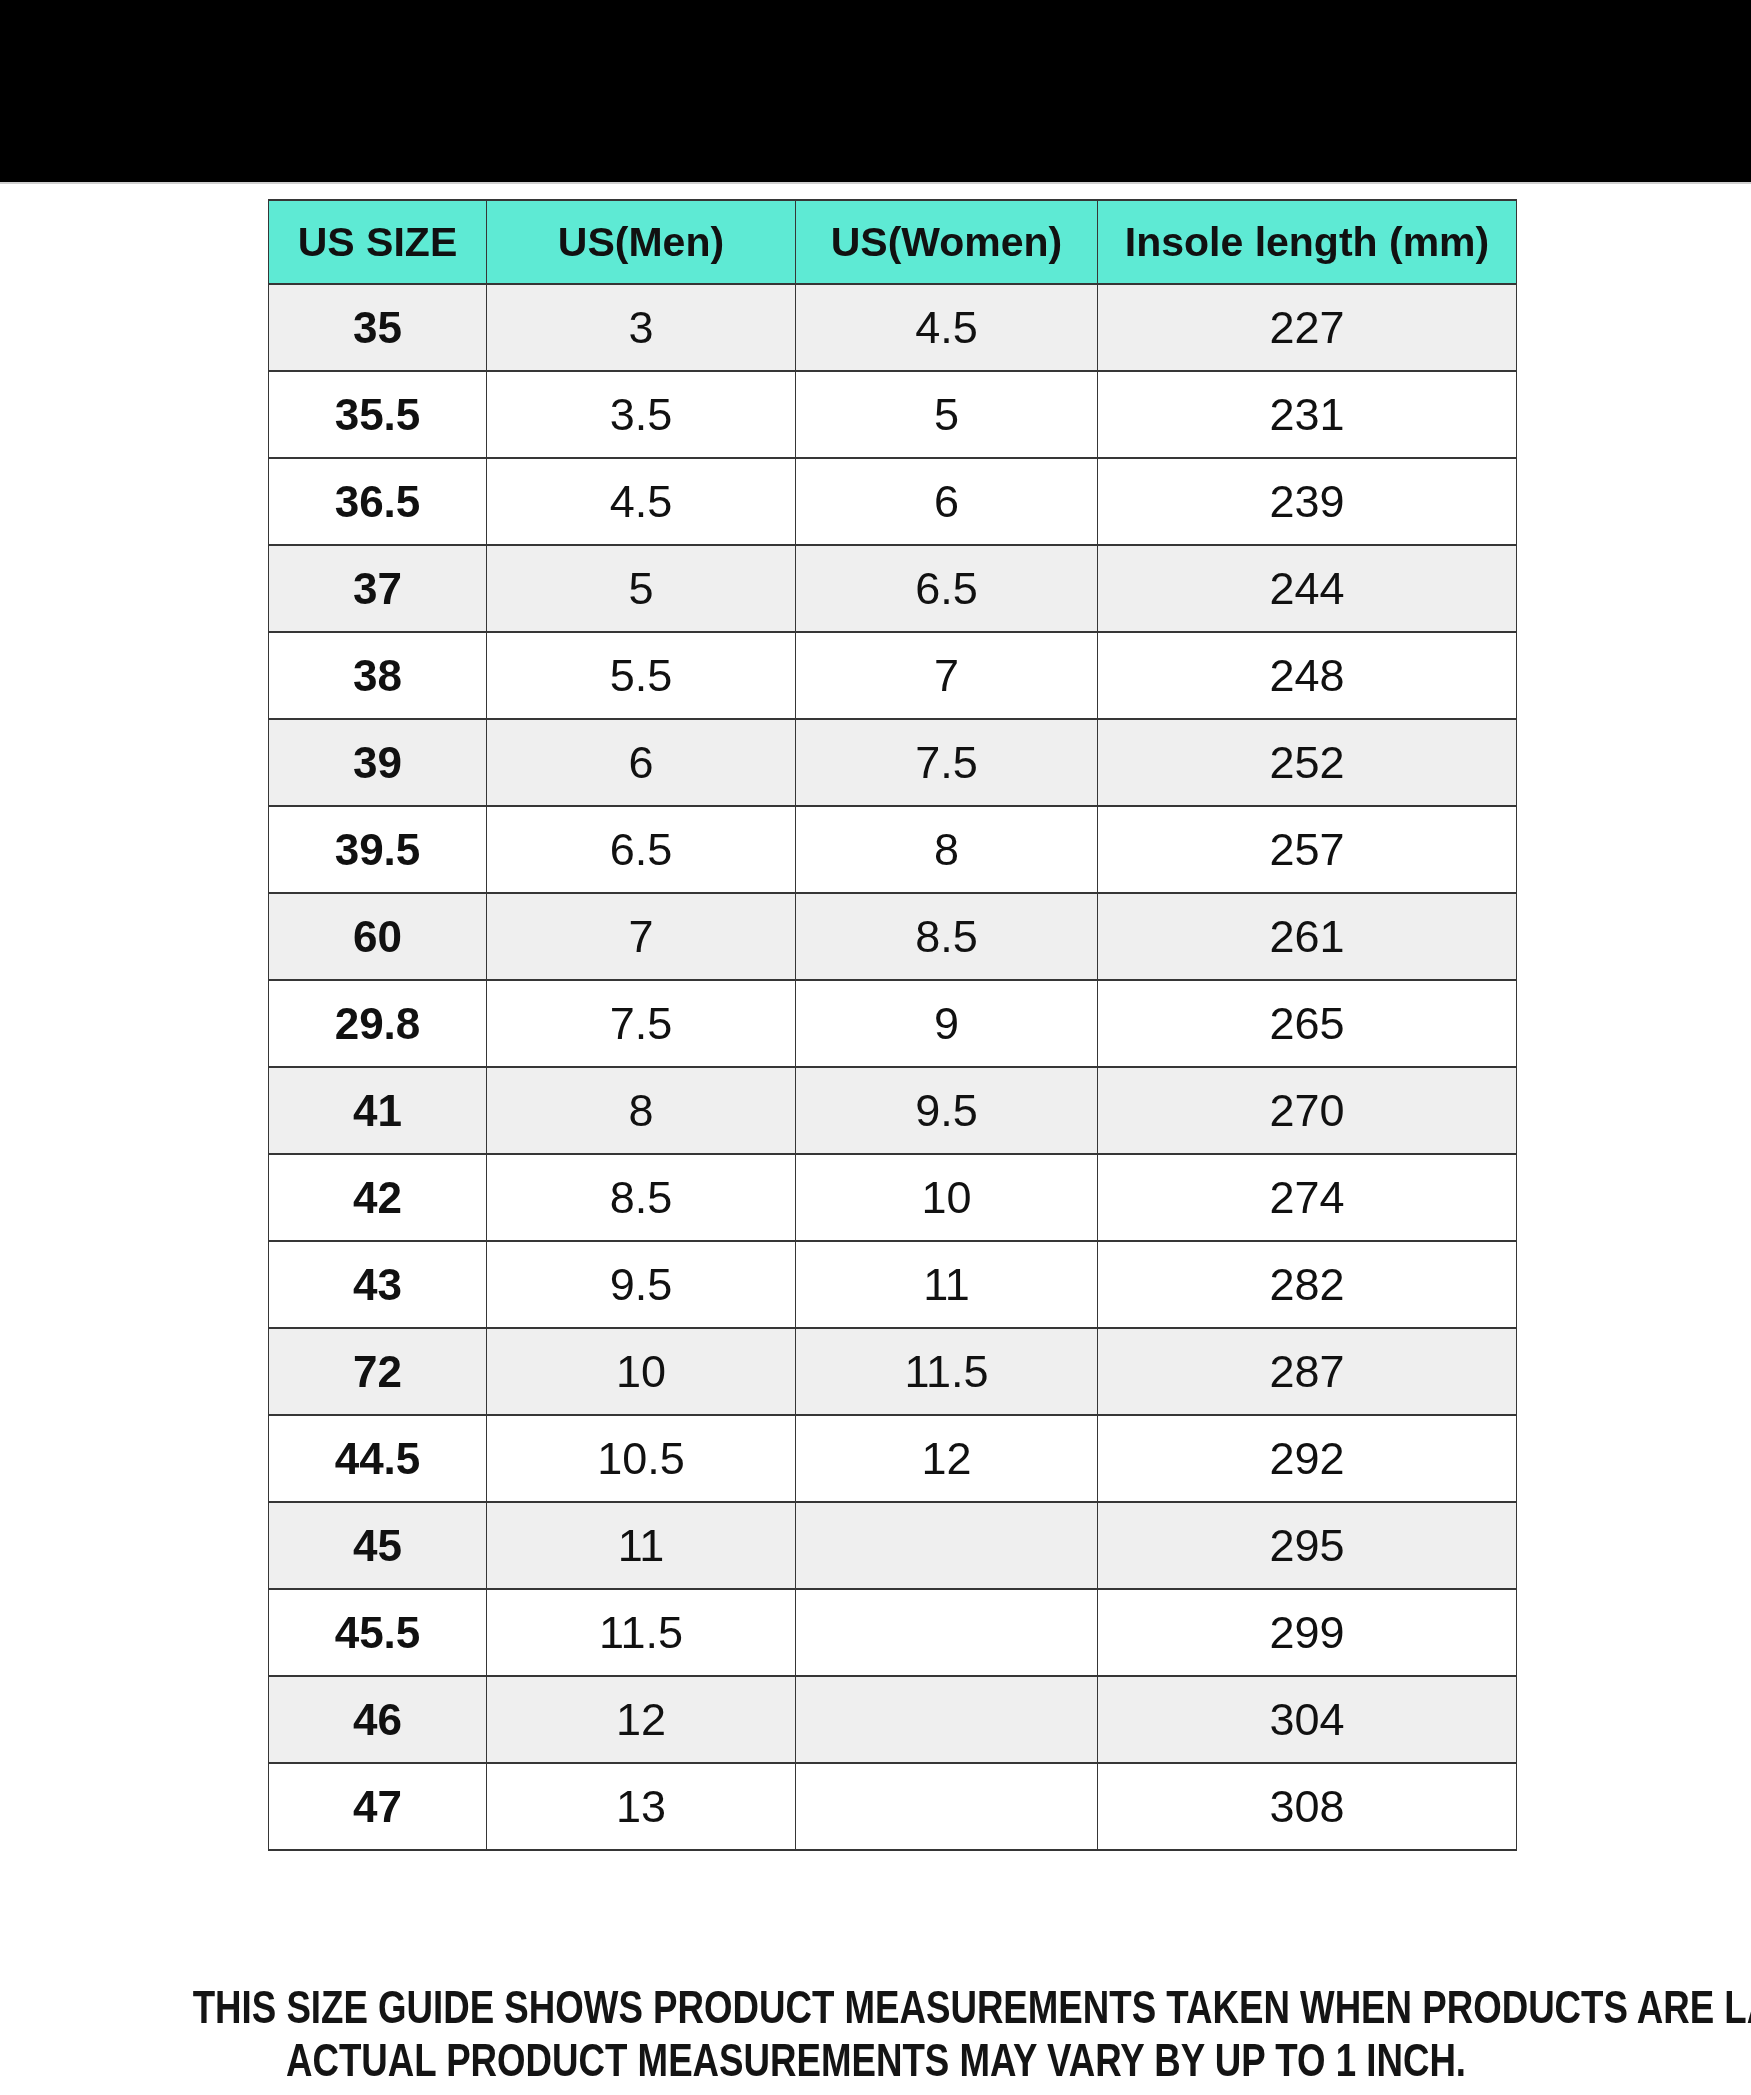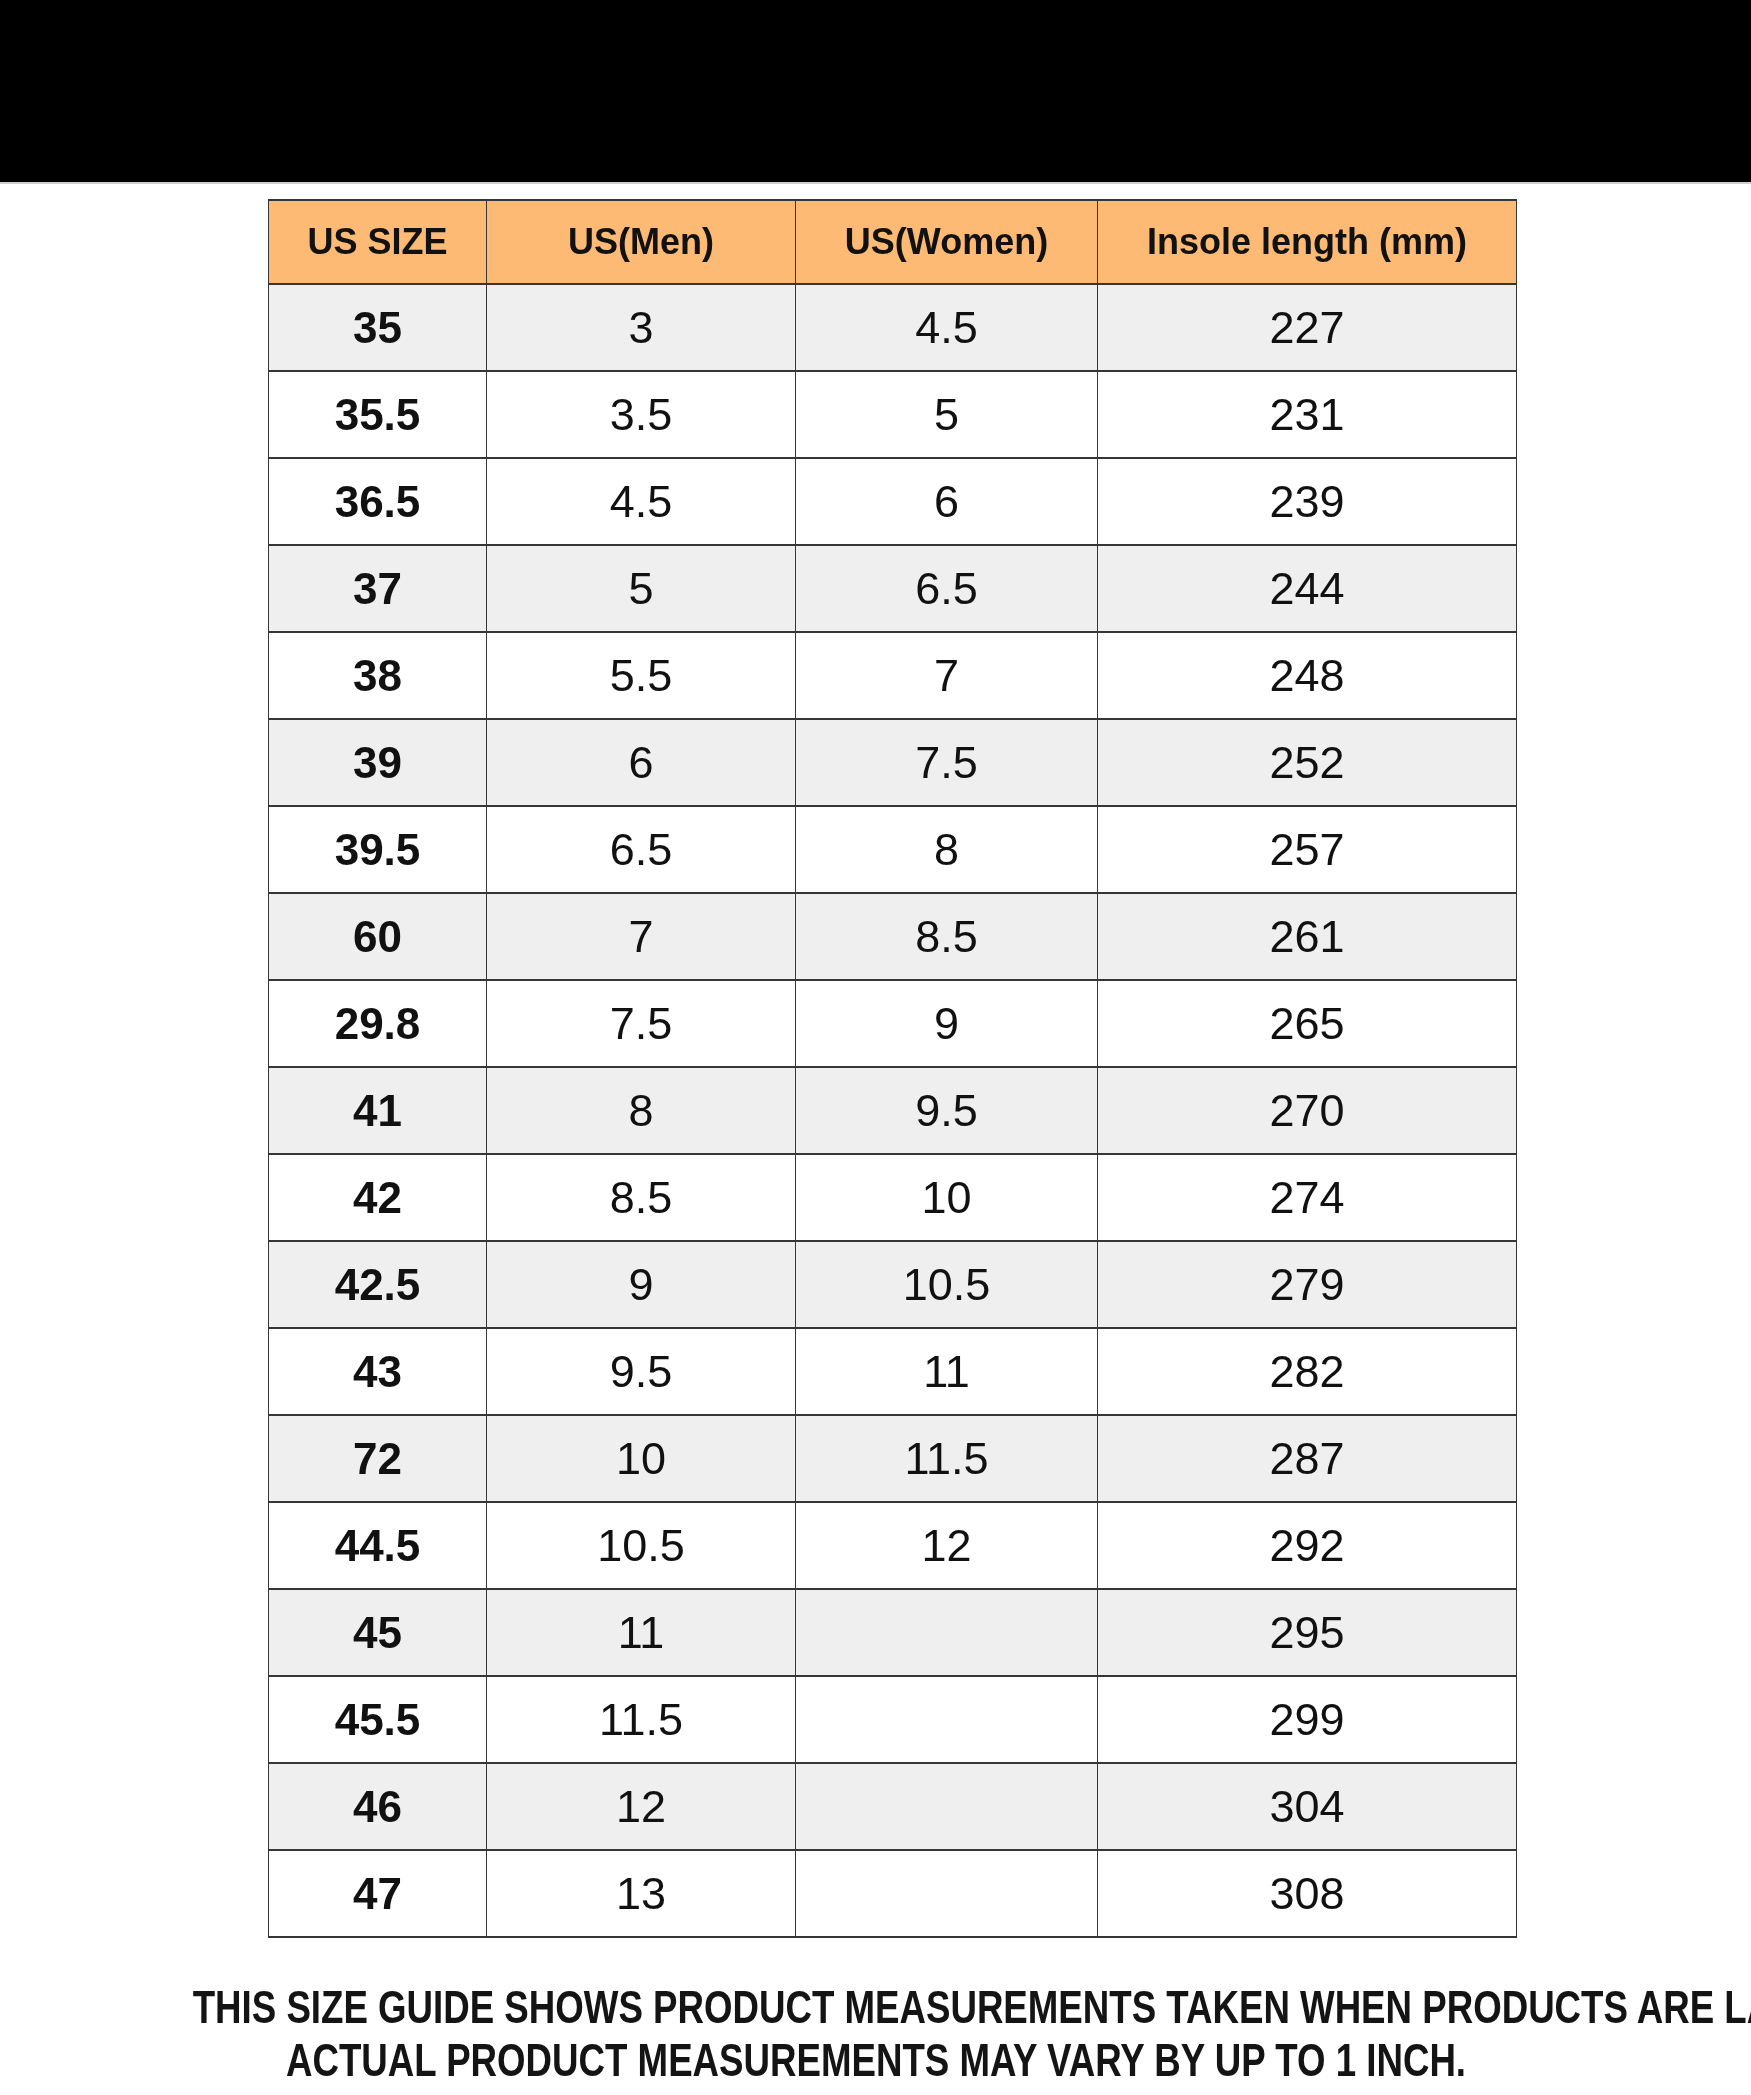--- a/index.html
+++ b/index.html
@@ -36,23 +36,23 @@
     border: 1.9px solid #363636;
     border-top-width: 2.9px;
     border-bottom-width: 2.9px;
     text-align: center;
     vertical-align: middle;
     padding: 0;
     color: #111111;
   }
   .size-table th {
     height: 82px;
-    font-size: 36px;
+    font-size: 41px;
     font-weight: bold;
-    background: #fdba74;
+    background: #5eead4;
   }
   .size-table td {
     height: 85px;
     font-size: 45px;
     font-weight: normal;
     background: #ffffff;
   }
   .size-table td.size-col {
     font-weight: bold;
     font-size: 44px;
@@ -162,26 +162,20 @@
           <td>8</td>
           <td>9.5</td>
           <td>270</td>
         </tr>
         <tr>
           <td class="size-col">42</td>
           <td>8.5</td>
           <td>10</td>
           <td>274</td>
         </tr>
-        <tr class="stripe">
-          <td class="size-col">42.5</td>
-          <td>9</td>
-          <td>10.5</td>
-          <td>279</td>
-        </tr>
         <tr>
           <td class="size-col">43</td>
           <td>9.5</td>
           <td>11</td>
           <td>282</td>
         </tr>
         <tr class="stripe">
           <td class="size-col">72</td>
           <td>10</td>
           <td>11.5</td>

